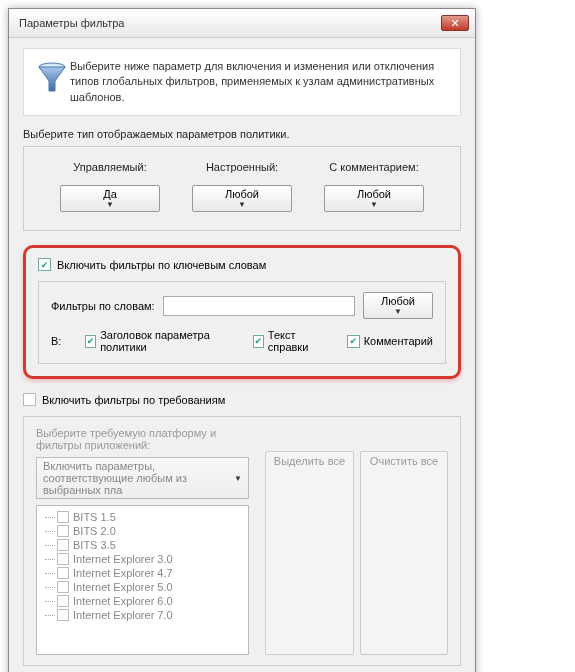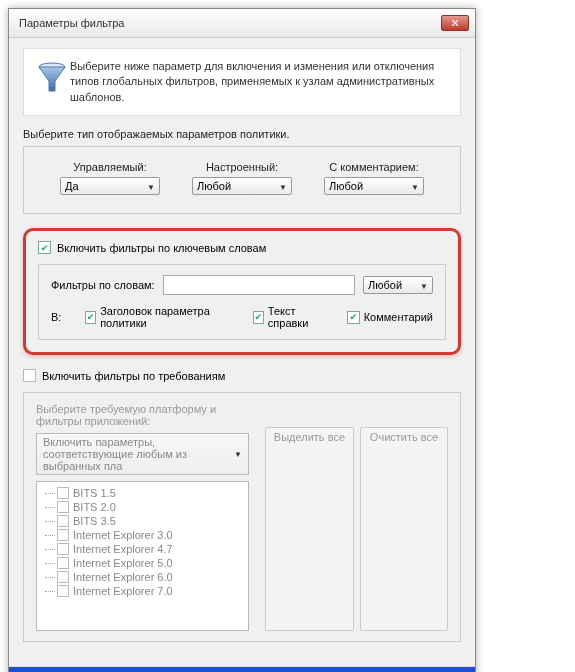--- a/index.html
+++ b/index.html
@@ -7,23 +7,23 @@
 .window { width: 468px; border: 1px solid #888; background: #1d4ed8; box-shadow: 0 0 8px rgba(0,0,0,0.3); }
 .titlebar { background: linear-gradient(#fff, #e8e8e8); padding: 6px 6px 6px 10px; display: flex; align-items: center; border-bottom: 1px solid #ccc; }
 .titlebar-text { flex: 1; color: #333; }
 .close-btn { width: 28px; height: 16px; background: linear-gradient(#e29a8f, #c0392b); border: 1px solid #8a3228; border-radius: 2px; display: flex; align-items: center; justify-content: center; color: #fff; font-size: 9px; cursor: pointer; }
 .content { padding: 10px 14px; background: #f0f0f0; }
 .header-band { background: #fff; border: 1px solid #ddd; padding: 10px; margin-bottom: 12px; display: flex; }
 .funnel-icon { flex-shrink: 0; }
 .header-text { color: #333; line-height: 1.4; }
 .section-label { margin: 8px 0 6px 0; color: #222; }
 .policy-box { border: 1px solid #ccc; background: #f0f0f0; padding: 14px 20px 18px; margin-bottom: 14px; display: flex; justify-content: space-around; }
-.pcol { display: flex; flex-direction: column; gap: 4px; }
+.pcol { display: flex; flex-direction: column; gap: 12px; }
 .pcol label { color: #222; text-align: center; }
-.dropdown { background: linear-gradient(#fff,#e9e9e9); border: 1px solid #999; padding: 2px 4px; min-width: 100px; display: flex; align-items: flex-end; justify-content: space-between; cursor: pointer; border-radius: 2px; }
+.dropdown { background: linear-gradient(#fff,#e9e9e9); border: 1px solid #999; padding: 2px 4px; min-width: 100px; display: flex; align-items: center; justify-content: space-between; cursor: pointer; border-radius: 2px; flex-direction: column; }
 .dropdown-arrow { font-size: 8px; color: #333; }
 .highlight-section { border: 3px solid #d33a2f; border-radius: 10px; padding: 10px 12px 12px; background: #f0f0f0; margin-bottom: 14px; box-shadow: 0 2px 4px rgba(211,58,47,0.3); }
 .chk-row { display: flex; align-items: center; gap: 6px; margin-bottom: 10px; }
 .chk { width: 13px; height: 13px; border: 1px solid #7a9; background: #fff; display: flex; align-items: center; justify-content: center; font-size: 9px; color: #2a6; cursor: pointer; }
 .chk.disabled { border-color: #bbb; color: #bbb; }
 .inner-box { border: 1px solid #ccc; padding: 10px 12px; }
 .filter-row { display: flex; align-items: center; gap: 8px; margin-bottom: 10px; }
 .filter-row .txt { flex: 1; }
 .text-input { border: 1px solid #aaa; background: #fff; height: 20px; width: 100%; padding: 2px 4px; }
 .b-row { display: flex; align-items: center; gap: 20px; }

